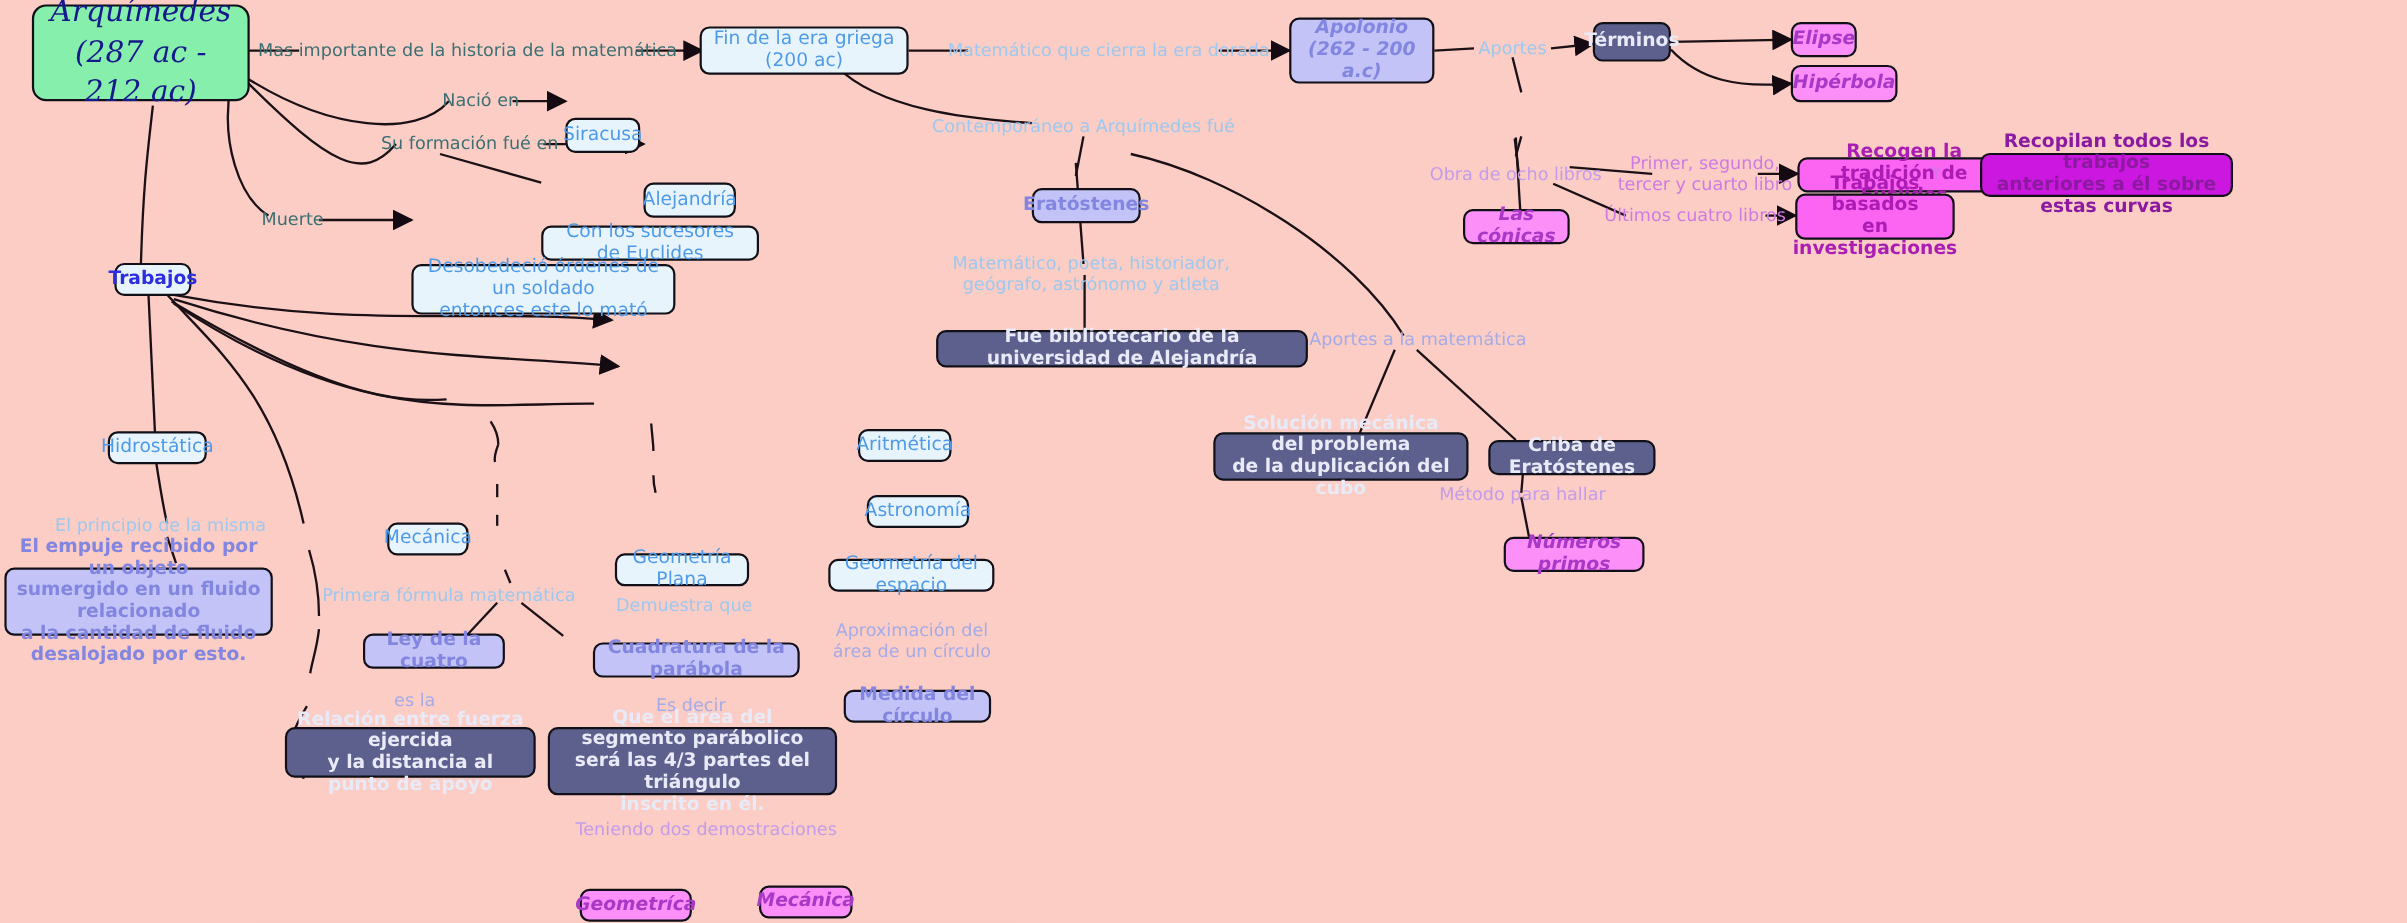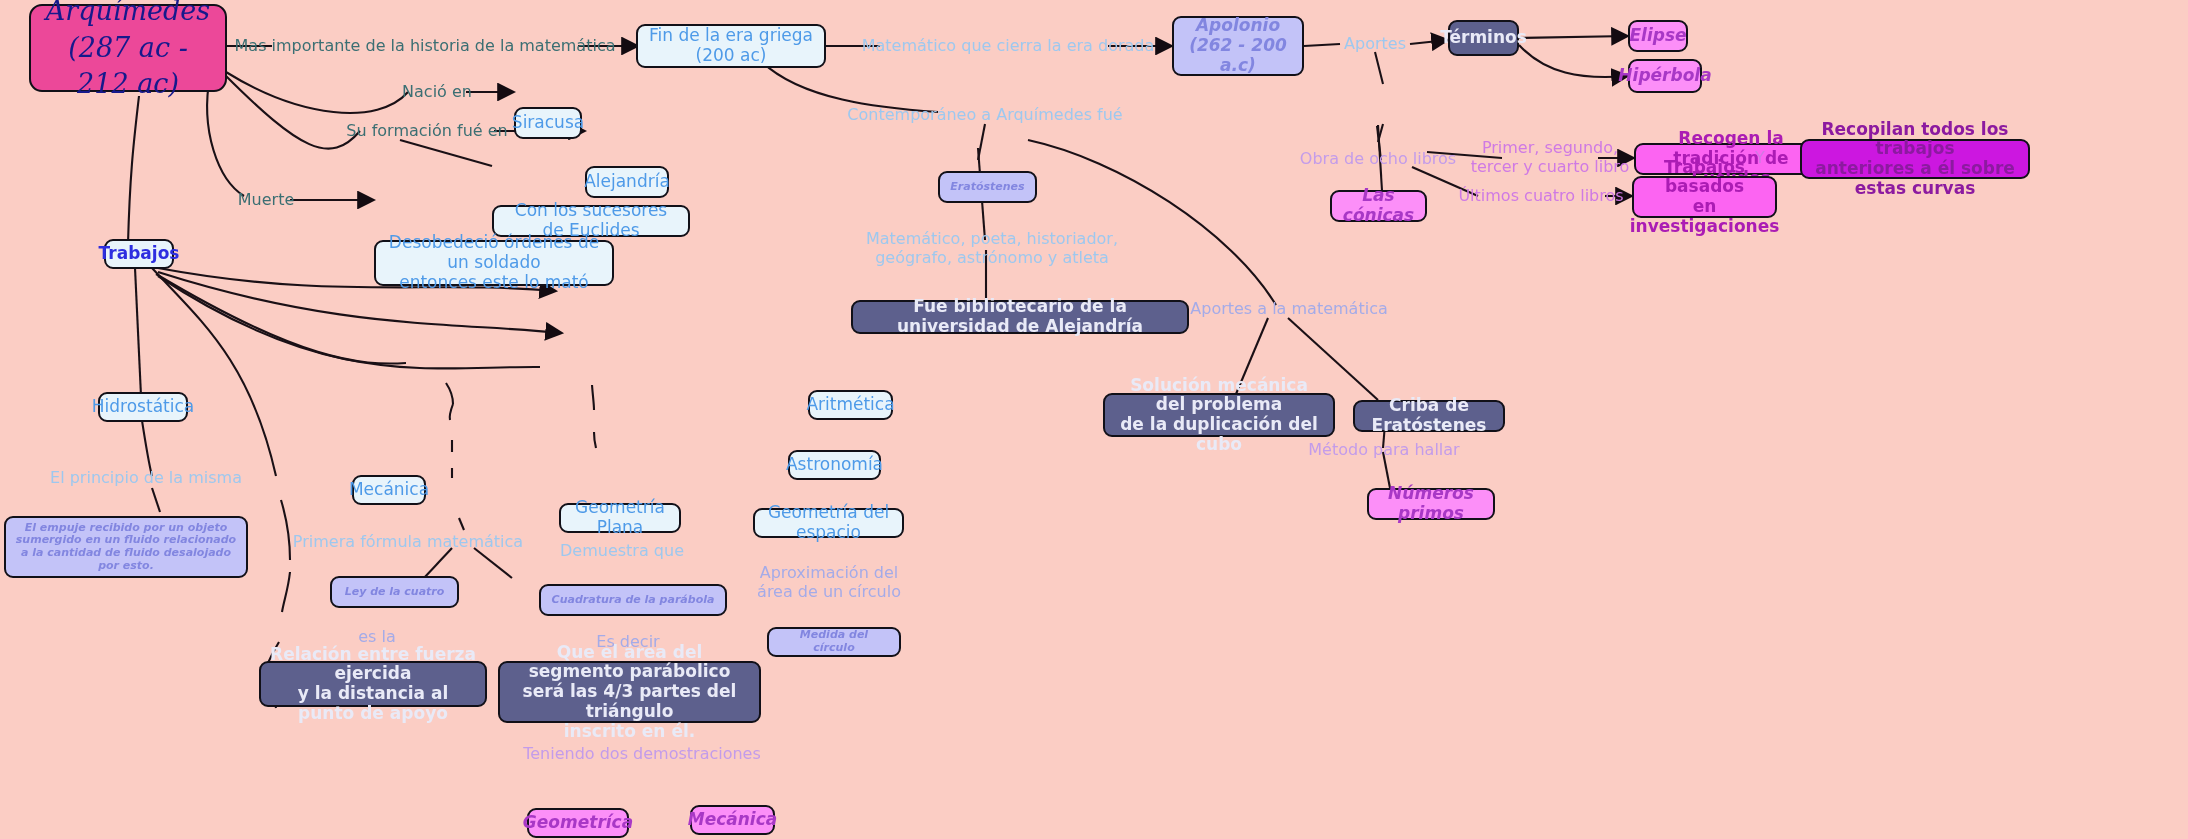--- a/index.html
+++ b/index.html
@@ -30,21 +30,21 @@
     display: flex;
     align-items: center;
     justify-content: center;
     text-align: center;
     line-height: 1.16;
     white-space: pre-line;
     padding: 3px 9px;
   }
   
   .n-root {
-    background: #ec4899;
+    background: #86efac;
     border: 2px solid #111018;
     border-radius: 13px;
     color: #16198c;
     font-family: "DejaVu Serif", serif;
     font-style: italic;
     font-size: 27px;
     line-height: 1.35;
   }
   .n-light {            
     background: #e8f4fb;
@@ -53,23 +53,22 @@
   }
   .n-light-strong {     
     background: #e8f4fb;
     color: #2d2ee0;
     font-size: 17px;
     font-weight: bold;
   }
   .n-periwinkle {       
     background: #c3c3f8;
     color: #8286e0;
-    font-size: 11px;
-    font-weight: bold;
-    font-style: italic;
+    font-size: 17px;
+    font-weight: bold;
   }
   .n-periwinkle-i {     
     background: #c3c3f8;
     color: #8286e0;
     font-size: 17px;
     font-weight: bold;
     font-style: italic;
   }
   .n-slate {            
     background: #5d608d;
@@ -219,21 +218,21 @@
 
   <div class="node n-light" style="left:636px; top:24px; width:190px; height:44px;">Fin de la era griega (200 ac)</div>
 
   <div class="node n-periwinkle-i" style="left:1172px; top:16px; width:132px; height:60px;">Apolonio
 (262 - 200 a.c)</div>
 
   <div class="node n-slate" style="left:1448px; top:20px; width:71px; height:36px;">Términos</div>
 
   <div class="node n-magenta" style="left:1628px; top:20px; width:60px; height:32px;">Elipse</div>
 
-  <div class="node n-magenta" style="left:1628px; top:59px; width:74px; height:34px;">Hipérbola</div>
+  <div class="node n-magenta" style="left:1628px; top:59px; width:97px; height:34px;">Hipérbola</div>
 
 
   <div class="node n-magenta" style="left:1330px; top:190px; width:97px; height:32px;">Las cónicas</div>
 
   <div class="node n-magenta-b" style="left:1634px; top:143px; width:194px; height:32px;">Recogen la tradición de Euclides</div>
 
   <div class="node n-violet" style="left:1800px; top:139px; width:230px; height:40px;">Recopilan todos los trabajos
 anteriores a él sobre estas curvas</div>
 
   <div class="node n-magenta-b" style="left:1632px; top:176px; width:145px; height:42px;">Trabajos basados
@@ -267,21 +266,21 @@
 sumergido en un fluido relacionado
 a la cantidad de fluido desalojado por esto.</div>
 
   <div class="node n-light" style="left:352px; top:475px; width:74px; height:30px;">Mecánica</div>
 
   <div class="node n-periwinkle" style="left:330px; top:576px; width:129px; height:32px;">Ley de la cuatro</div>
 
   <div class="node n-slate" style="left:259px; top:661px; width:228px; height:46px;">Relación entre fuerza ejercida
 y la distancia al punto de apoyo</div>
 
-  <div class="node n-light" style="left:780px; top:390px; width:85px; height:30px;margin-left:28px;">Aritmética</div>
+  <div class="node n-light" style="left:780px; top:390px; width:85px; height:30px;">Aritmética</div>
 
   <div class="node n-light" style="left:788px; top:450px; width:93px; height:30px;">Astronomía</div>
 
   <div class="node n-light" style="left:559px; top:503px; width:122px; height:30px;">Geometría Plana</div>
 
   <div class="node n-periwinkle" style="left:539px; top:584px; width:188px; height:32px;">Cuadratura de la parábola</div>
 
   <div class="node n-slate" style="left:498px; top:661px; width:263px; height:62px;">Que el área del segmento parábolico
 será las 4/3 partes del triángulo
 inscrito en él.</div>

